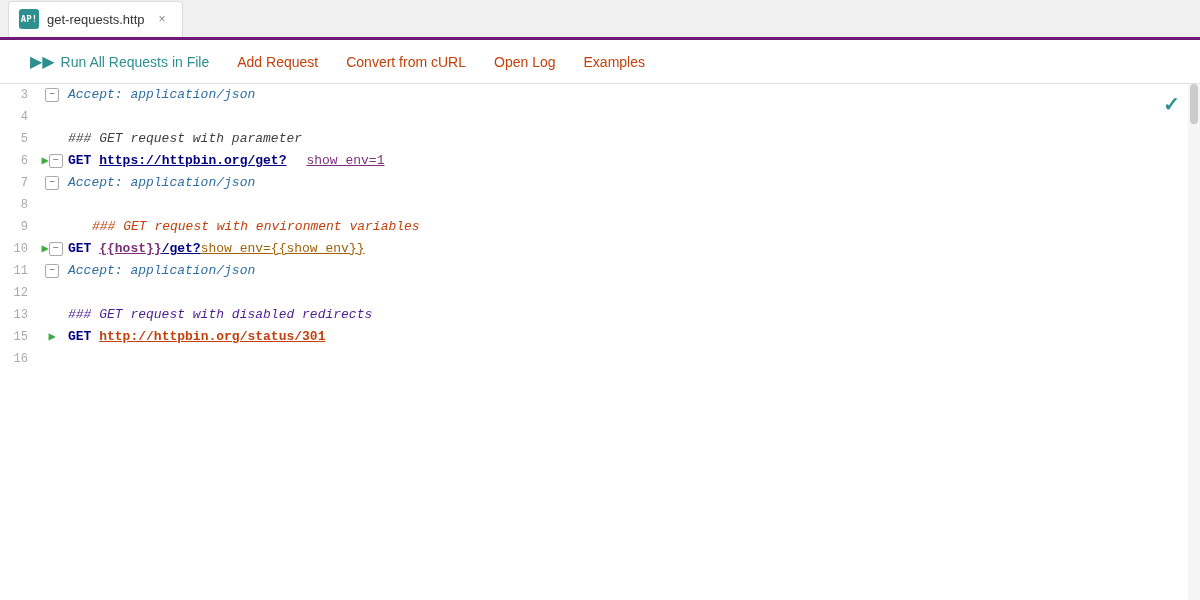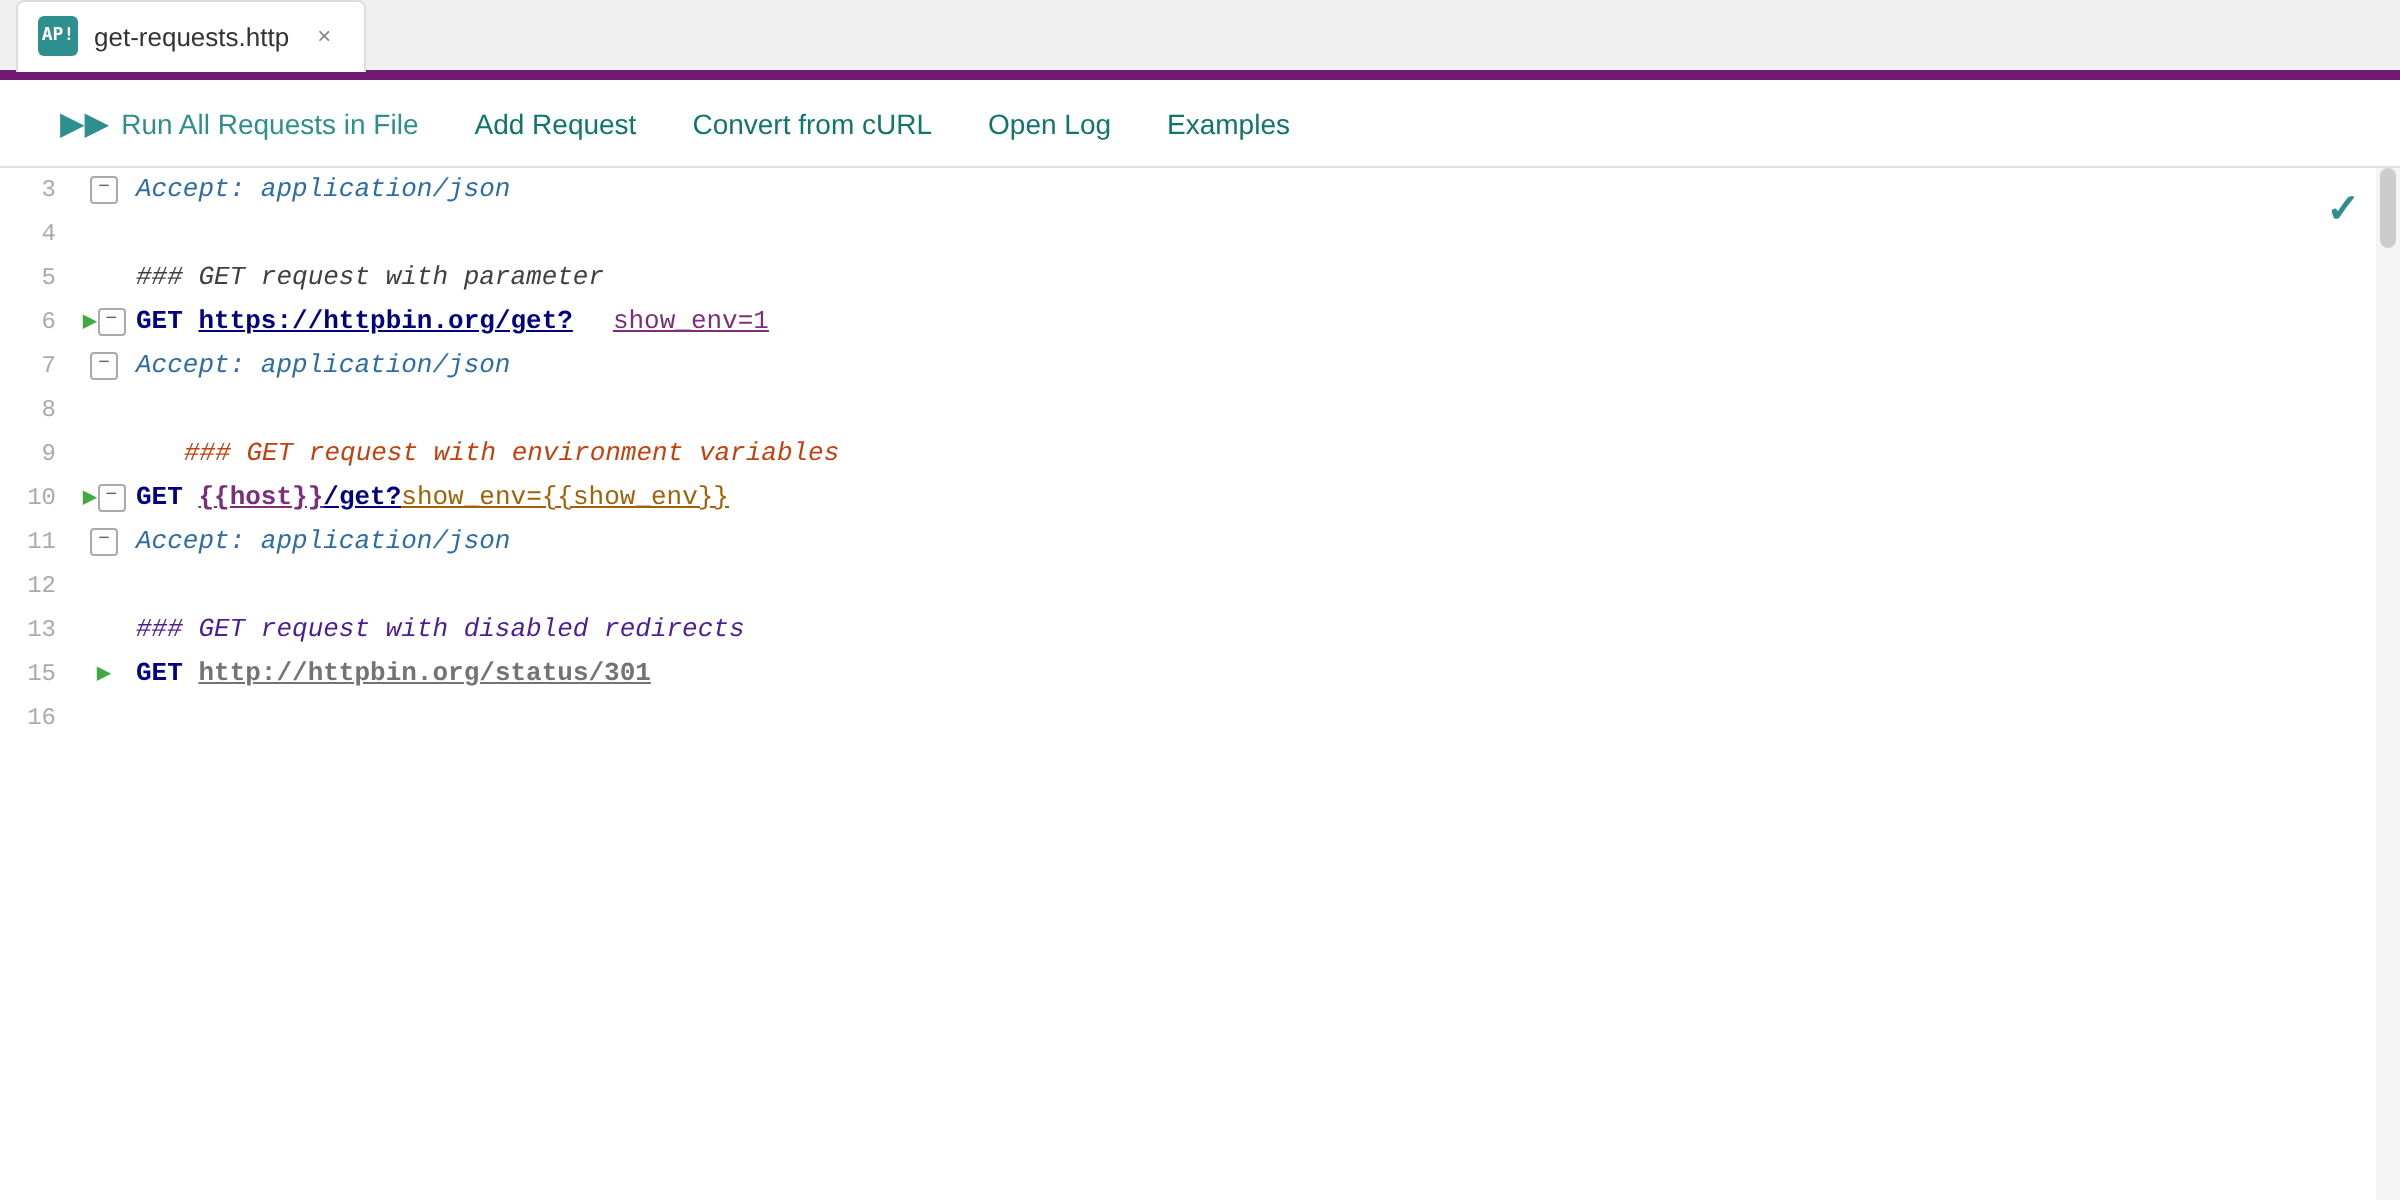--- a/index.html
+++ b/index.html
@@ -9,21 +9,21 @@
       width: 1200px;
       height: 600px;
       overflow: hidden;
     }
 
     
     .tab-bar {
       display: flex;
       align-items: center;
       background: #f0f0f0;
-      border-bottom: 5px solid #701a75;
+      border-bottom: 3px solid #701a75;
       height: 40px;
       padding-left: 8px;
     }
     .tab {
       display: flex;
       align-items: center;
       gap: 8px;
       background: #ffffff;
       border: 1px solid #ddd;
       border-bottom: none;
@@ -64,21 +64,21 @@
       height: 44px;
       padding: 0 16px;
       gap: 0;
     }
     .toolbar-btn {
       display: flex;
       align-items: center;
       gap: 6px;
       padding: 8px 14px;
       font-size: 14px;
-      color: #0f766e;
+      color: #c2410c;
       cursor: pointer;
       border: none;
       background: none;
       white-space: nowrap;
     }
     .run-all-btn {
       display: flex;
       align-items: center;
       gap: 6px;
       padding: 8px 14px;
@@ -287,21 +287,21 @@
       <div class="code-line">
         <span class="line-number">13</span>
         <div class="line-gutter"></div>
         <div class="line-content"><span style="color:#4c1d95;font-style:italic;text-align:center;">### GET request with disabled redirects</span></div>
       </div>
       <div class="code-line">
         <span class="line-number">15</span>
         <div class="line-gutter">
           <span class="run-triangle">▶</span>
         </div>
-        <div class="line-content"><span style="color:#000080;font-weight:bold;">GET </span><span style="color:#737373;font-weight:bold;text-decoration:underline;">http://httpbin.org/status/301</span></div>
+        <div class="line-content"><span style="color:#000080;font-weight:bold;">GET </span><span style="color:#c2410c;font-weight:bold;text-decoration:underline;">http://httpbin.org/status/301</span></div>
       </div>
       <div class="code-line">
         <span class="line-number">16</span>
         <div class="line-gutter"></div>
         <div class="line-content"></div>
       </div>
     </div>
   <div class="checkmark">✓</div>
   <div class="scrollbar-track">
     <div class="scrollbar-thumb"></div>

